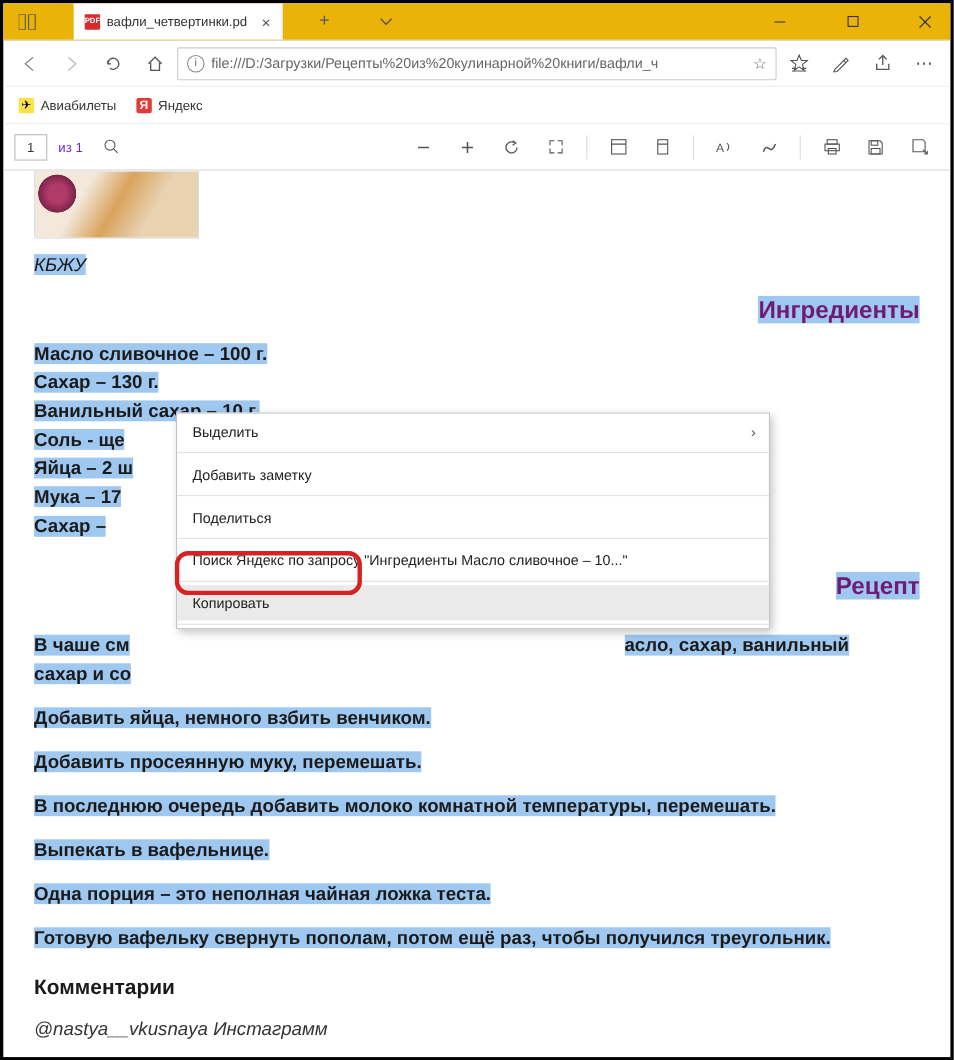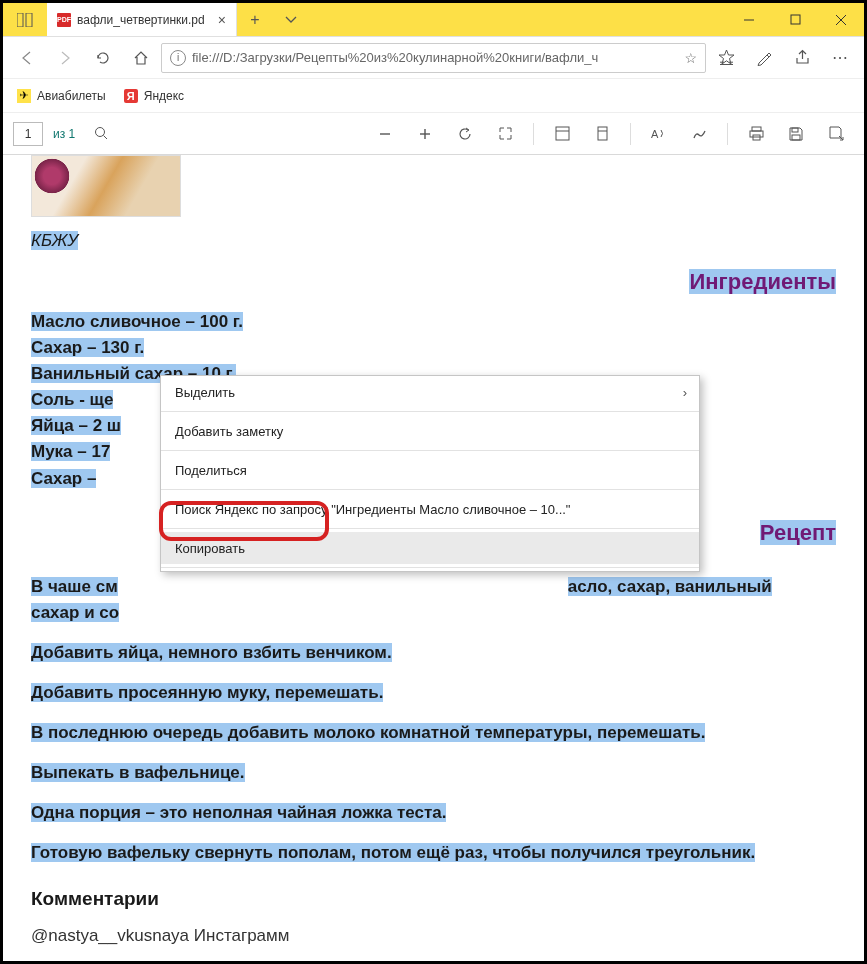--- a/index.html
+++ b/index.html
@@ -1,19 +1,19 @@
 <!DOCTYPE html>
 <html><head>
 <meta charset="utf-8">
 <style>
 * { box-sizing: border-box; margin: 0; padding: 0; font-family: "Segoe UI", Arial, sans-serif; }
 body { background: #fff; width: 867px; height: 964px; overflow: hidden; border: 3px solid #000; position: relative; }
 
 
-.titlebar { height: 34px; display: flex; align-items: stretch; background: #fde047; border-bottom: 1px solid #e0e0e0; }
+.titlebar { height: 34px; display: flex; align-items: stretch; background: #eab308; border-bottom: 1px solid #e0e0e0; gap: 20px; }
 .titlebar .tab-group-btn { width: 44px; display:flex; align-items:center; justify-content:center; font-size:14px; color:#555;}
 .titlebar .tab { display:flex; align-items:center; gap:6px; padding:0 10px; min-width:190px; background:#fff; border-right:1px solid #e0e0e0; font-size:12px; color:#333;}
 .titlebar .tab .pdf-icon { width:14px; height:14px; background:#d82a2a; color:#fff; font-size:7px; display:flex; align-items:center; justify-content:center; font-weight:bold; border-radius:1px;}
 .titlebar .tab .tabclose { margin-left:auto; font-size:14px; color:#555;}
 .titlebar .newtab, .titlebar .downbtn { width:36px; display:flex; align-items:center; justify-content:center; font-size:16px; color:#555;}
 .titlebar .spacer { flex:1; }
 .titlebar .winbtn { width:46px; display:flex; align-items:center; justify-content:center; font-size:12px; color:#444;}
 
 
 .addressbar { height:42px; display:flex; align-items:center; gap:2px; padding:0 6px; border-bottom:1px solid #eee;}
@@ -27,36 +27,36 @@
 
 .bookmarks { height:34px; display:flex; align-items:center; gap:18px; padding:0 14px; border-bottom:1px solid #eee; font-size:12px; color:#333;}
 .bookmarks .bm { display:flex; align-items:center; gap:6px;}
 .bm .favicon { width:14px; height:14px; display:flex; align-items:center; justify-content:center; font-size:11px;}
 .fav-yellow { background:#ffe24a; color:#000;}
 .fav-red { background:#e53935; color:#fff; font-weight:bold; font-size:9px; border-radius:2px;}
 
 
 .pdftoolbar { height:42px; display:flex; align-items:center; gap:4px; padding:0 10px; border-bottom:1px solid #d9d9d9;}
 .pagebox { width:30px; height:24px; border:1px solid #bbb; text-align:center; font-size:12px; line-height:22px; color:#333;}
-.pagelabel { font-size:12px; color:#0f766e; padding:0 4px 0 6px;}
+.pagelabel { font-size:12px; color:#6d28d9; padding:0 4px 0 6px;}
 .tbtn { width:36px; height:36px; display:flex; align-items:center; justify-content:center; color:#555; font-size:15px;}
 .seplg { flex:1;}
 .sep { width:1px; height:22px; background:#ddd; margin:0 6px;}
 
 
 .docwrap { padding:0 28px 30px; font-size:17px; color:#1a1a1a; position:relative; height:calc(100% - 34px - 42px - 34px - 42px); overflow:hidden;}
 .recipeimg { width:150px; height:62px; background:linear-gradient(120deg,#f3e8da 30%,#d9a35c 50%,#e8d2b0 70%); border:1px solid #ddd; margin-bottom:14px; position:relative;}
 .recipeimg::before { content:""; position:absolute; left:0; top:0; width:40px; height:40px; background:radial-gradient(circle,#b03a6a 30%,#7a2449 60%,transparent 62%);}
 .kbju { font-style:italic; font-size:17px; margin-bottom:18px;}
 .h2 { font-size:22px; font-weight:bold; margin:12px 0 16px; color:#701a75;text-align:right;}
 .hl { background:#9fc8f0; padding:0 0; display:inline;}
 .para { margin-bottom:4px; font-size:17px; line-height:1.3;font-weight:bold;}
 .space { height:14px;}
 .comments-h { font-size:19px; font-weight:bold; margin:24px 0 16px;}
-.plain { font-size:17px; color:#333; margin-bottom:4px;}
+.plain { font-size:17px; color:#333; margin-bottom:4px;font-style:italic;}
 
 
 .ctxmenu { position:absolute; left:157px; top:372px; width:540px; background:#fff; border:1px solid #c5c5c5; box-shadow:3px 3px 8px rgba(0,0,0,0.25); font-size:13px; color:#222; z-index:50;}
 .ctxitem { height:32px; display:flex; align-items:center; padding:0 14px; position:relative;}
 .ctxitem .arrow { position:absolute; right:12px; color:#555;}
 .ctxitem.hovered { background:#eaeaea;}
 .ctxdiv { height:1px; background:#e2e2e2; margin:3px 0;}
 
 .redcall { position:absolute; border:4px solid #d62222; border-radius:12px; left:156px; top:498px; width:170px; height:40px; z-index:60; pointer-events:none;}
 

